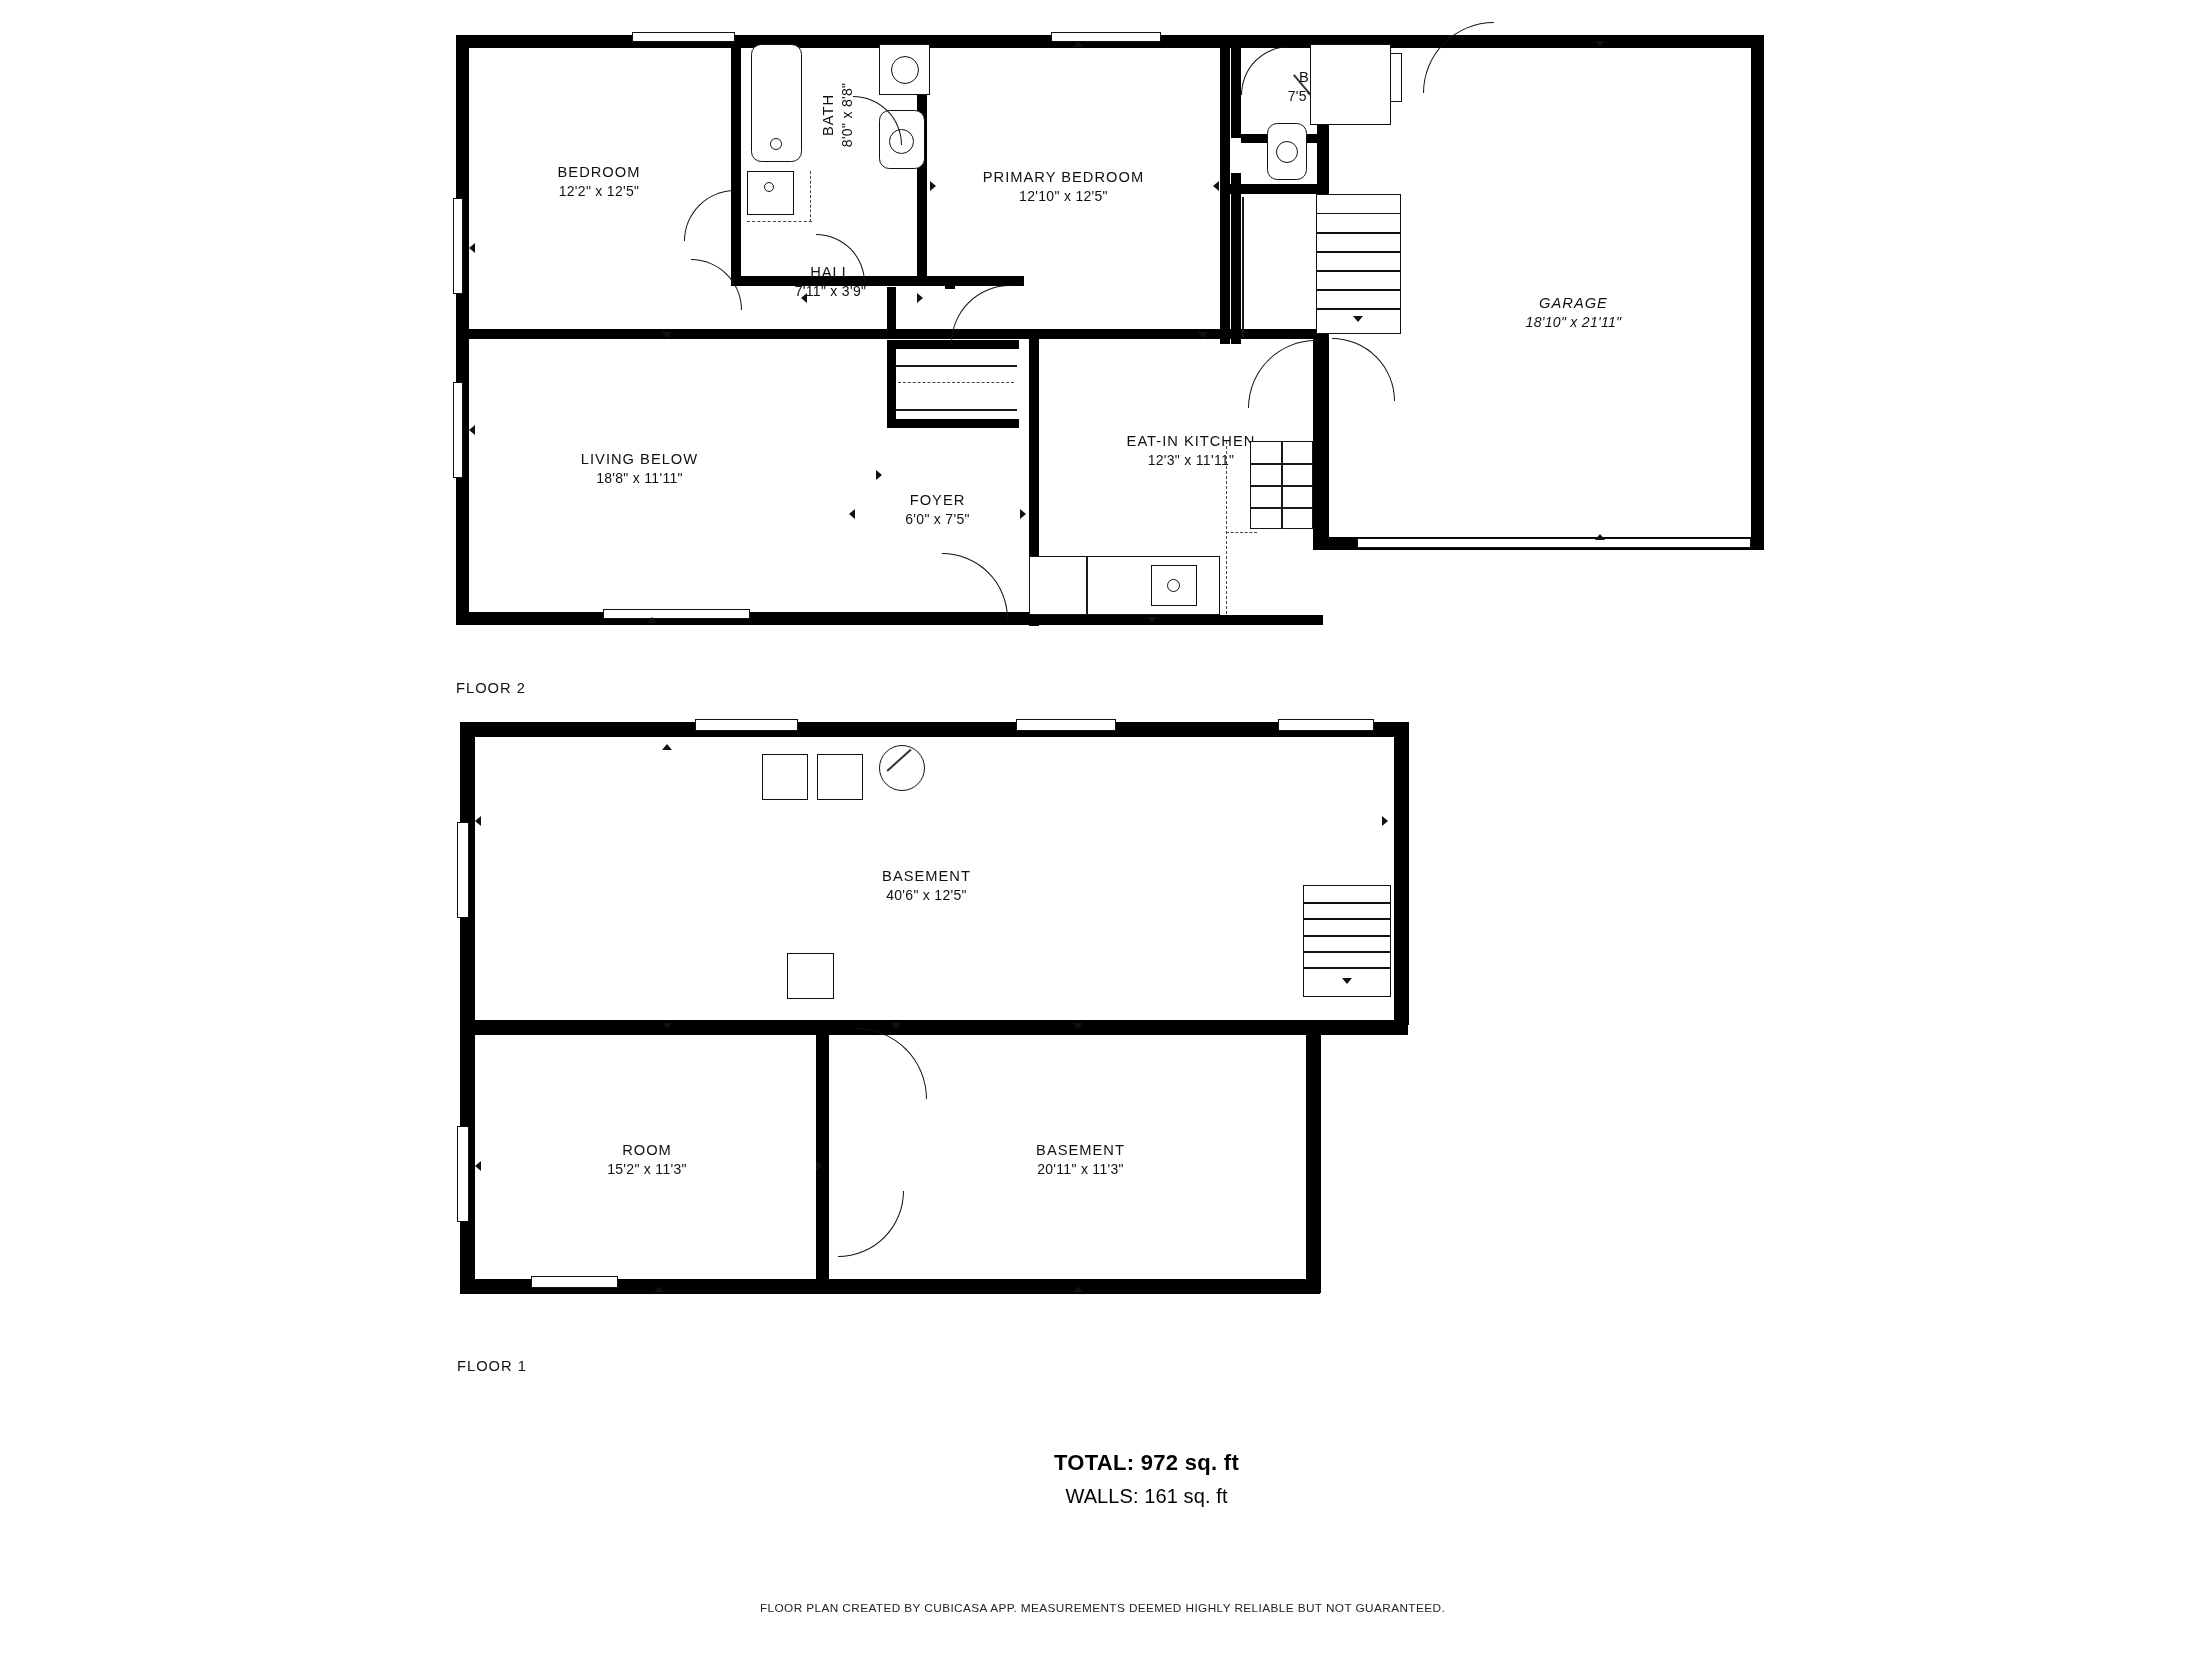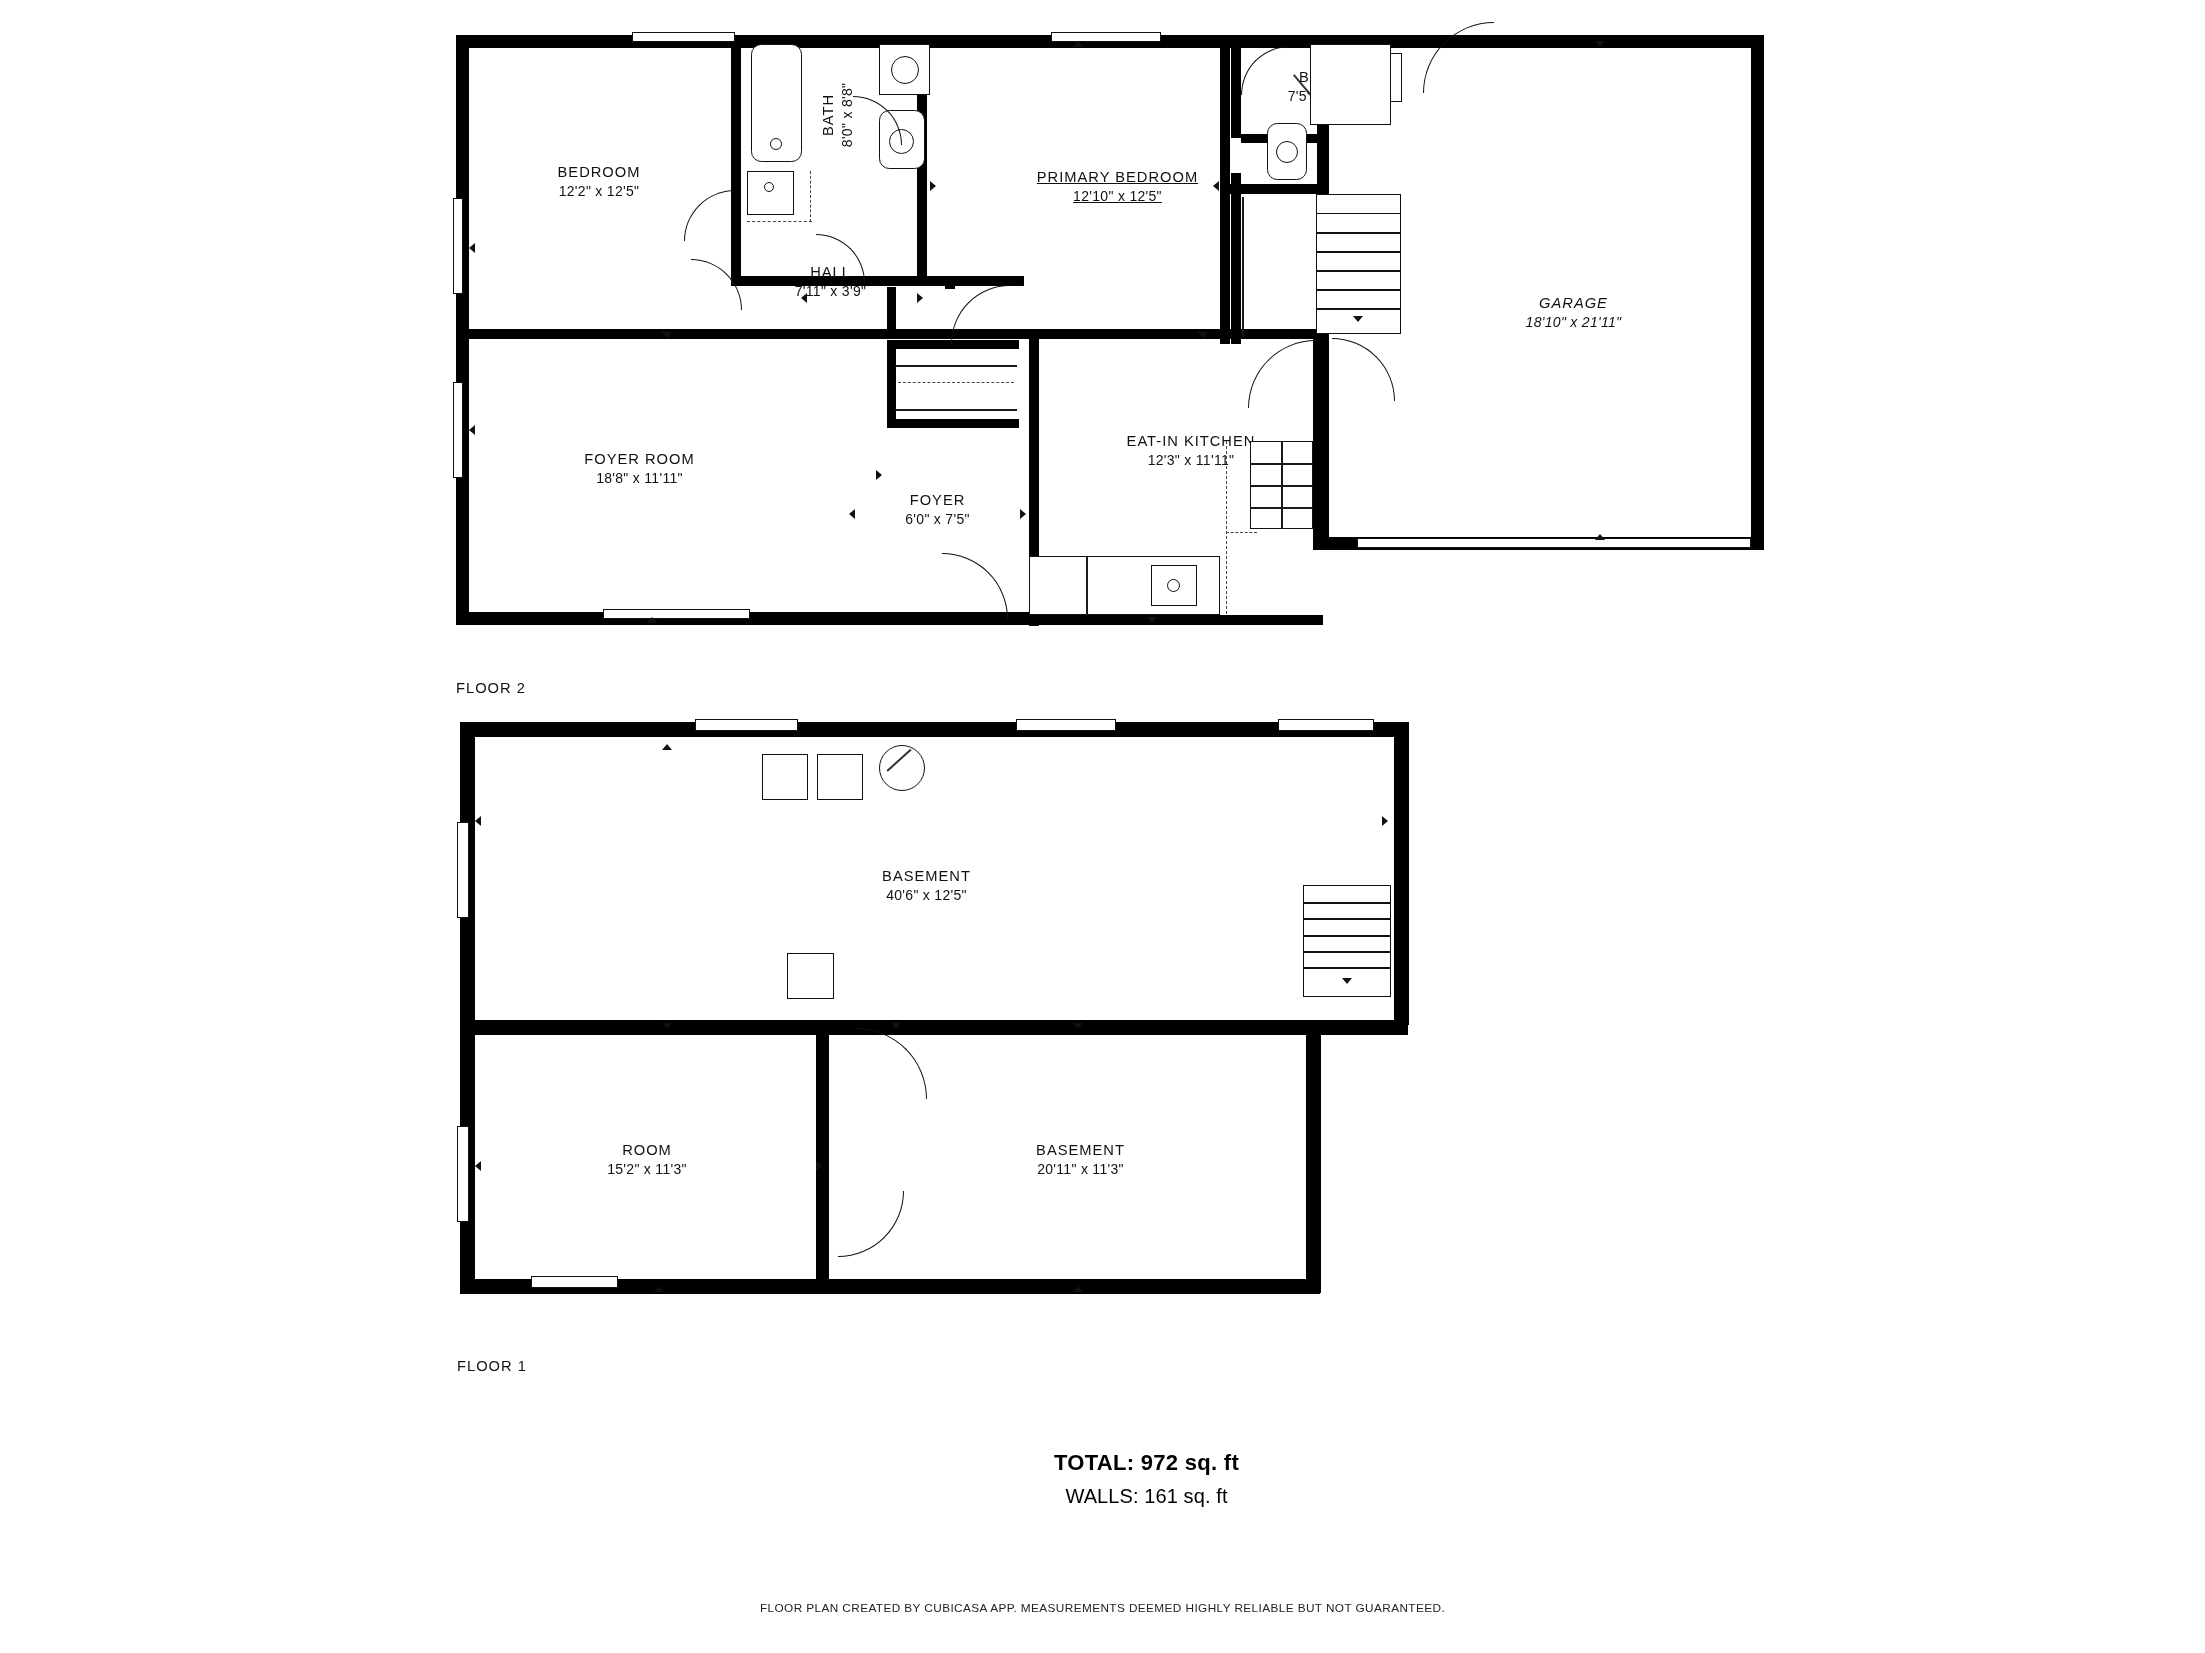--- a/index.html
+++ b/index.html
@@ -253,21 +253,21 @@
     <div class="rlabel" style="left:735px; top:263px; width:191px;">
       <span class="name">HALL</span>
       <span class="dim">7'11" x 3'9"</span>
     </div>
     <div class="arrow left" style="left:801px; top:293px;"></div>
     <div class="arrow right" style="left:917px; top:293px;"></div>
 
     <div class="door tl" style="left:951px; top:285px; width:59px; height:59px;"></div>
     <div class="wall" style="left:945px; top:279px; width:10.3px; height:10.3px;"></div>
 
-    <div class="rlabel" style="left:978px; top:168px; width:279px;text-decoration:underline;">
+    <div class="rlabel" style="left:924px; top:168px; width:279px;">
       <span class="name">PRIMARY BEDROOM</span>
       <span class="dim">12'10" x 12'5"</span>
     </div>
     <div class="arrow up" style="left:1073px; top:41px;"></div>
     <div class="arrow down" style="left:1198px; top:332px;"></div>
     <div class="arrow right" style="left:930px; top:181px;"></div>
     <div class="arrow left" style="left:1213px; top:181px;"></div>
 
     <div class="wall" style="left:1231px; top:259px; width:10.3px; height:85px;"></div>
     <div class="thinline" style="left:1242px; top:197px; width:1.5px; height:140px;"></div>
@@ -297,21 +297,21 @@
       <span class="name">GARAGE</span>
       <span class="dim">18'10" x 21'11"</span>
     </div>
     <div class="arrow down" style="left:1595px; top:41px;"></div>
     <div class="arrow up" style="left:1595px; top:534px;"></div>
     <div class="door tl" style="left:1423px; top:22px; width:71px; height:71px;"></div>
     <div class="door tr" style="left:1332px; top:338px; width:63px; height:63px;"></div>
     <div class="door tl" style="left:1248px; top:340px; width:68px; height:68px;"></div>
 
     <div class="rlabel" style="left:507px; top:450px; width:265px;">
-      <span class="name">FOYER ROOM</span>
+      <span class="name">LIVING BELOW</span>
       <span class="dim">18'8" x 11'11"</span>
     </div>
     <div class="arrow left" style="left:469px; top:425px;"></div>
     <div class="arrow right" style="left:876px; top:470px;"></div>
     <div class="arrow up" style="left:647px; top:617px;"></div>
     <div class="arrow down" style="left:662px; top:332px;"></div>
 
     <div class="rlabel" style="left:853px; top:491px; width:169px;">
       <span class="name">FOYER</span>
       <span class="dim">6'0" x 7'5"</span>

